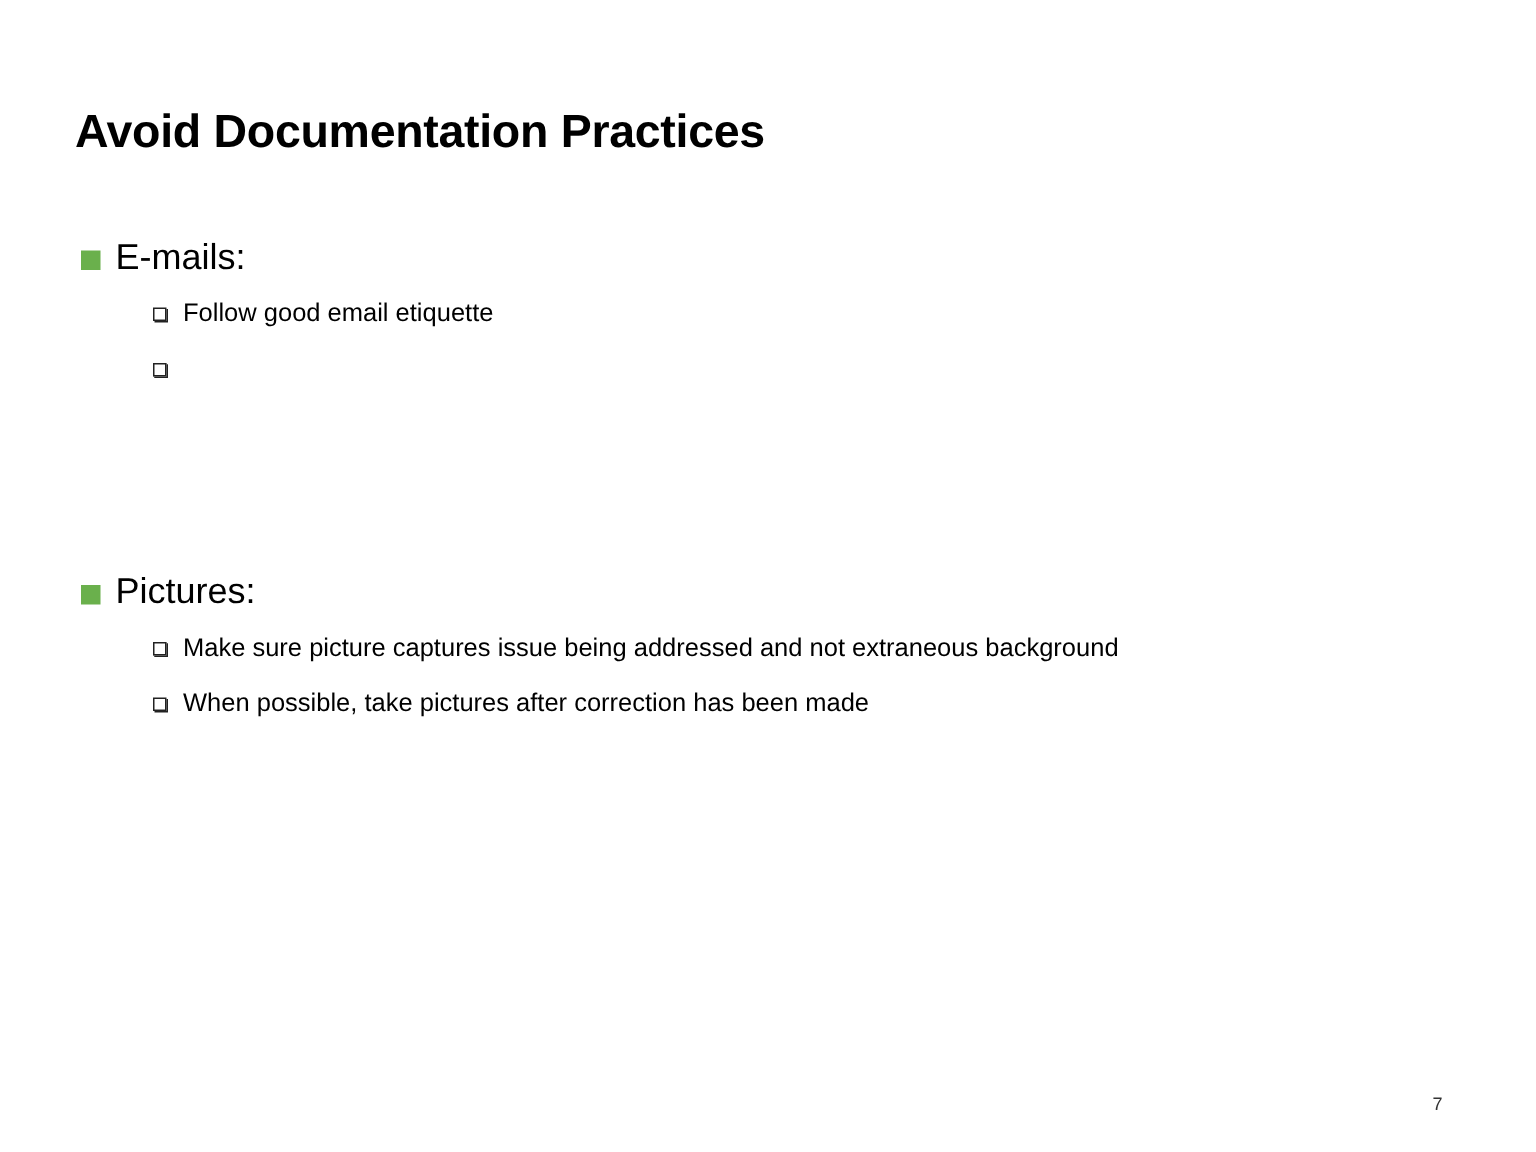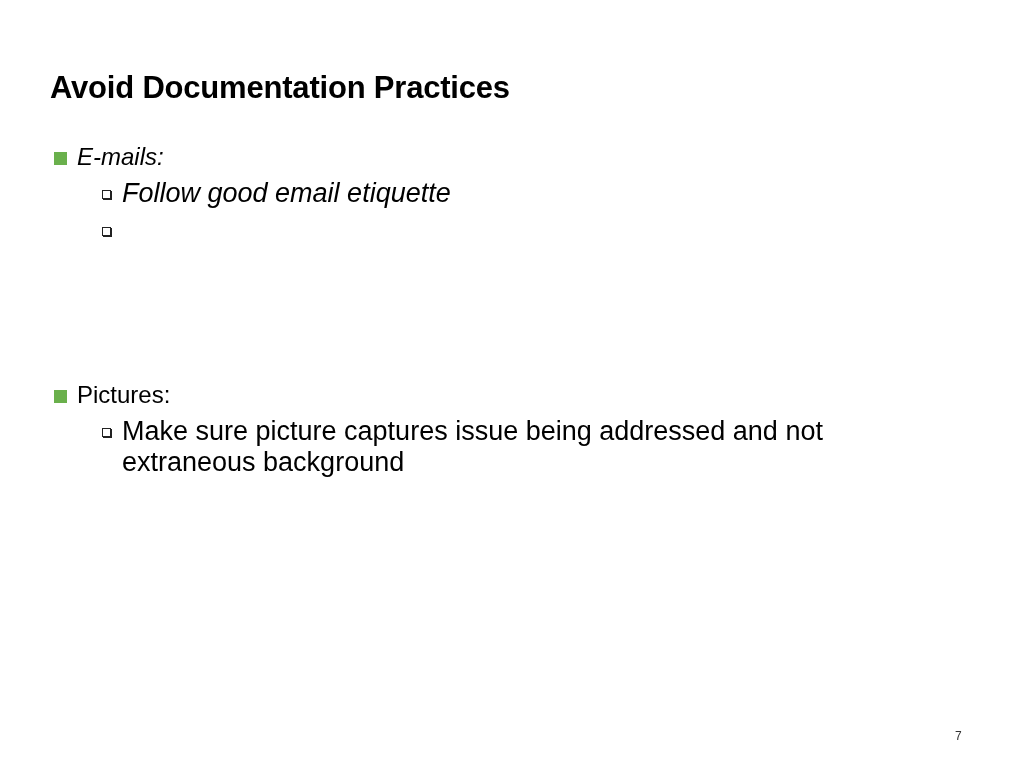--- a/index.html
+++ b/index.html
@@ -7,33 +7,33 @@
       width: 1024px; height: 768px; background: #ffffff; position: relative; overflow: hidden;
       font-family: "Liberation Sans", sans-serif; color: #000;
     }
     .title {
       position: absolute; left: 50px; top: 70px; margin: 0;
       font-size: 31px; font-weight: bold; letter-spacing: -0.2px;
     }
     .section { position: absolute; left: 54px; }
     .lvl1 { display: flex; align-items: center; height: 30px; font-size: 24px; }
     .sq-green { width: 13px; height: 13px; background: #6ab04c; margin-right: 10px; margin-top: 2px; }
-    .lvl2 { position: relative; padding-left: 68px; font-size: 27px; line-height: 31px; margin-top: 6px; }
+    .lvl2 { position: relative; padding-left: 68px; font-size: 17px; line-height: 31px; margin-top: 6px; }
     .lvl2 .hollow {
       position: absolute; left: 48px; top: 12px; width: 7px; height: 7px;
       border: 1px solid #222; background: #fff; box-shadow: 1px 1px 0 #222;
     }
     .page-num { position: absolute; left: 955px; top: 729px; font-size: 12px; color: #333; }
   </style>
 </head>
 <body>
 
 <h1 class="title">Avoid Documentation Practices</h1>
 
-<div class="section" style="top:142px;font-style:italic;">
+<div class="section" style="top:157px;">
   <div class="lvl1">
     <span class="sq-green"></span>
     <span>E-mails:</span>
   </div>
   <div class="lvl2" style="margin-top:6px;">
     <span class="hollow"></span>
     <span>Follow good email etiquette</span>
   </div>
   <div class="lvl2">
     <span class="hollow"></span>
@@ -48,15 +48,19 @@
     <span class="sq-green"></span>
     <span>Pictures:</span>
   </div>
   <div class="lvl2" style="margin-top:6px;">
     <span class="hollow"></span>
   </div>
   <div class="lvl2">
     <span class="hollow"></span>
     <span>Make sure picture captures issue being addressed and not extraneous background</span>
   </div>
+  <div class="lvl2">
+    <span class="hollow"></span>
+    <span>When possible, take pictures after correction has been made</span>
+  </div>
 </div>
 
 <div class="page-num">7</div>
 
 </body></html>

